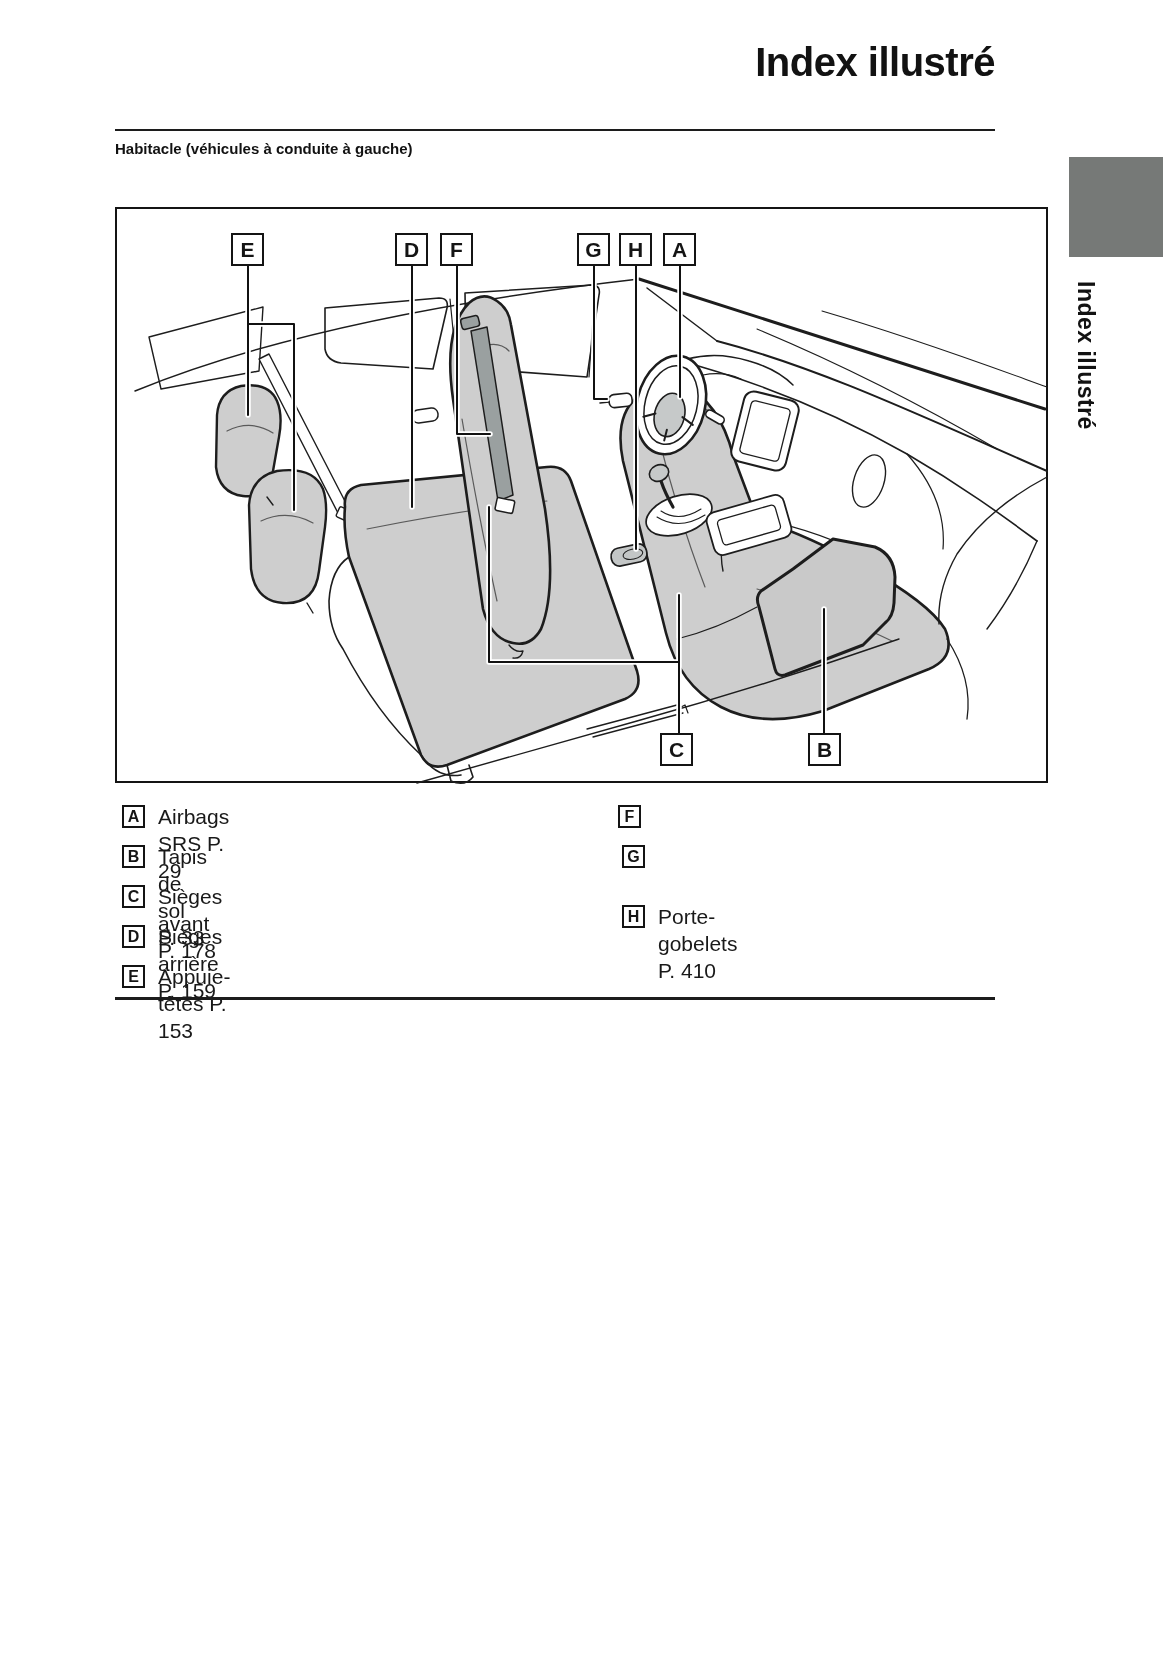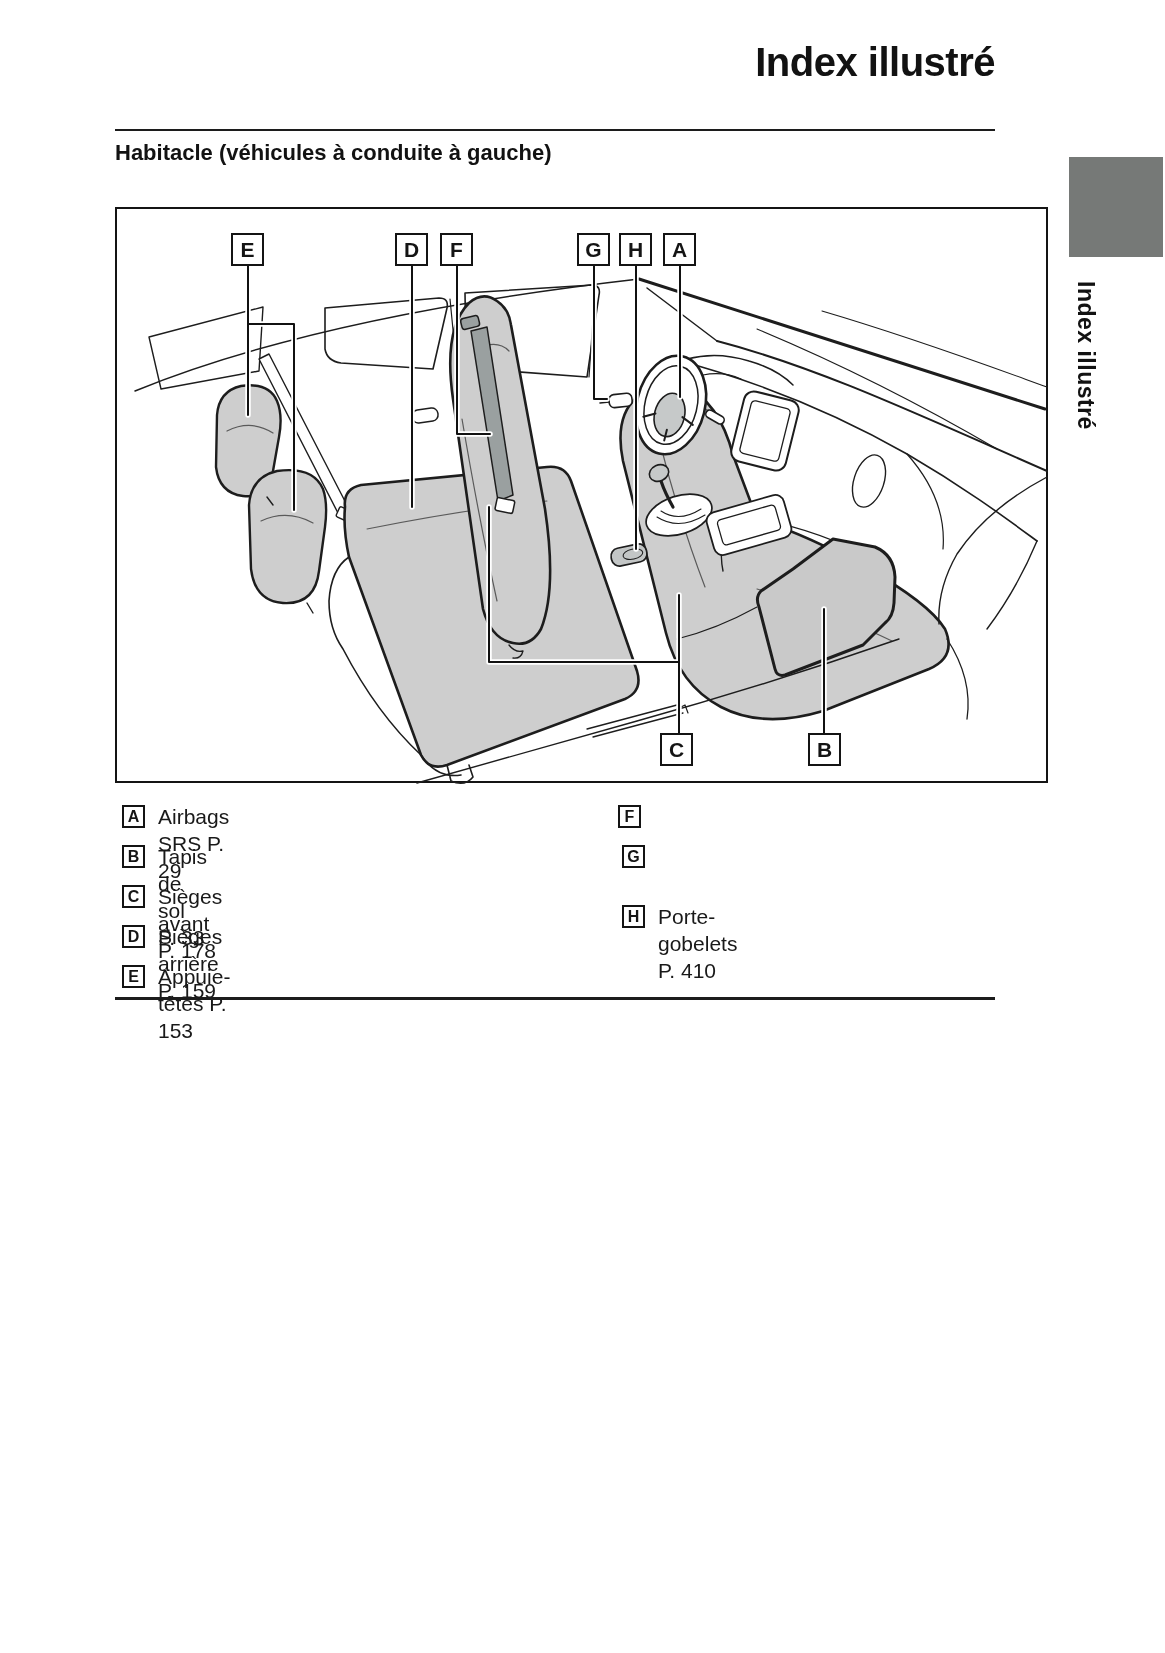--- a/index.html
+++ b/index.html
@@ -10,21 +10,21 @@
   }
   .page-title {
     position:absolute; top:40px; right:170px;
     font-size:40px; font-weight:700; letter-spacing:-0.5px; color:#121212;
   }
   .rule { position:absolute; left:115px; width:880px; background:#1c1c1c; }
   .rule-top { top:129px; height:2px; }
   .rule-bottom { top:997px; height:3px; }
   .section-heading {
     position:absolute; left:115px; top:140px;
-    font-size:22px; font-weight:700; color:#121212;text-align:right;
+    font-size:15px; font-weight:700; color:#121212;text-align:right;
   }
   .side-tab { position:absolute; left:1069px; top:157px; width:94px; height:100px; }
   .side-label {
     position:absolute; left:1072px; top:281px;
     writing-mode:vertical-rl; font-size:23px; font-weight:700;
     letter-spacing:0.5px; color:#121212; white-space:nowrap;
   }
   .diagram {
     position:absolute; left:115px; top:207px; width:933px; height:576px;
     border:2px solid #141414; background:#fff;

